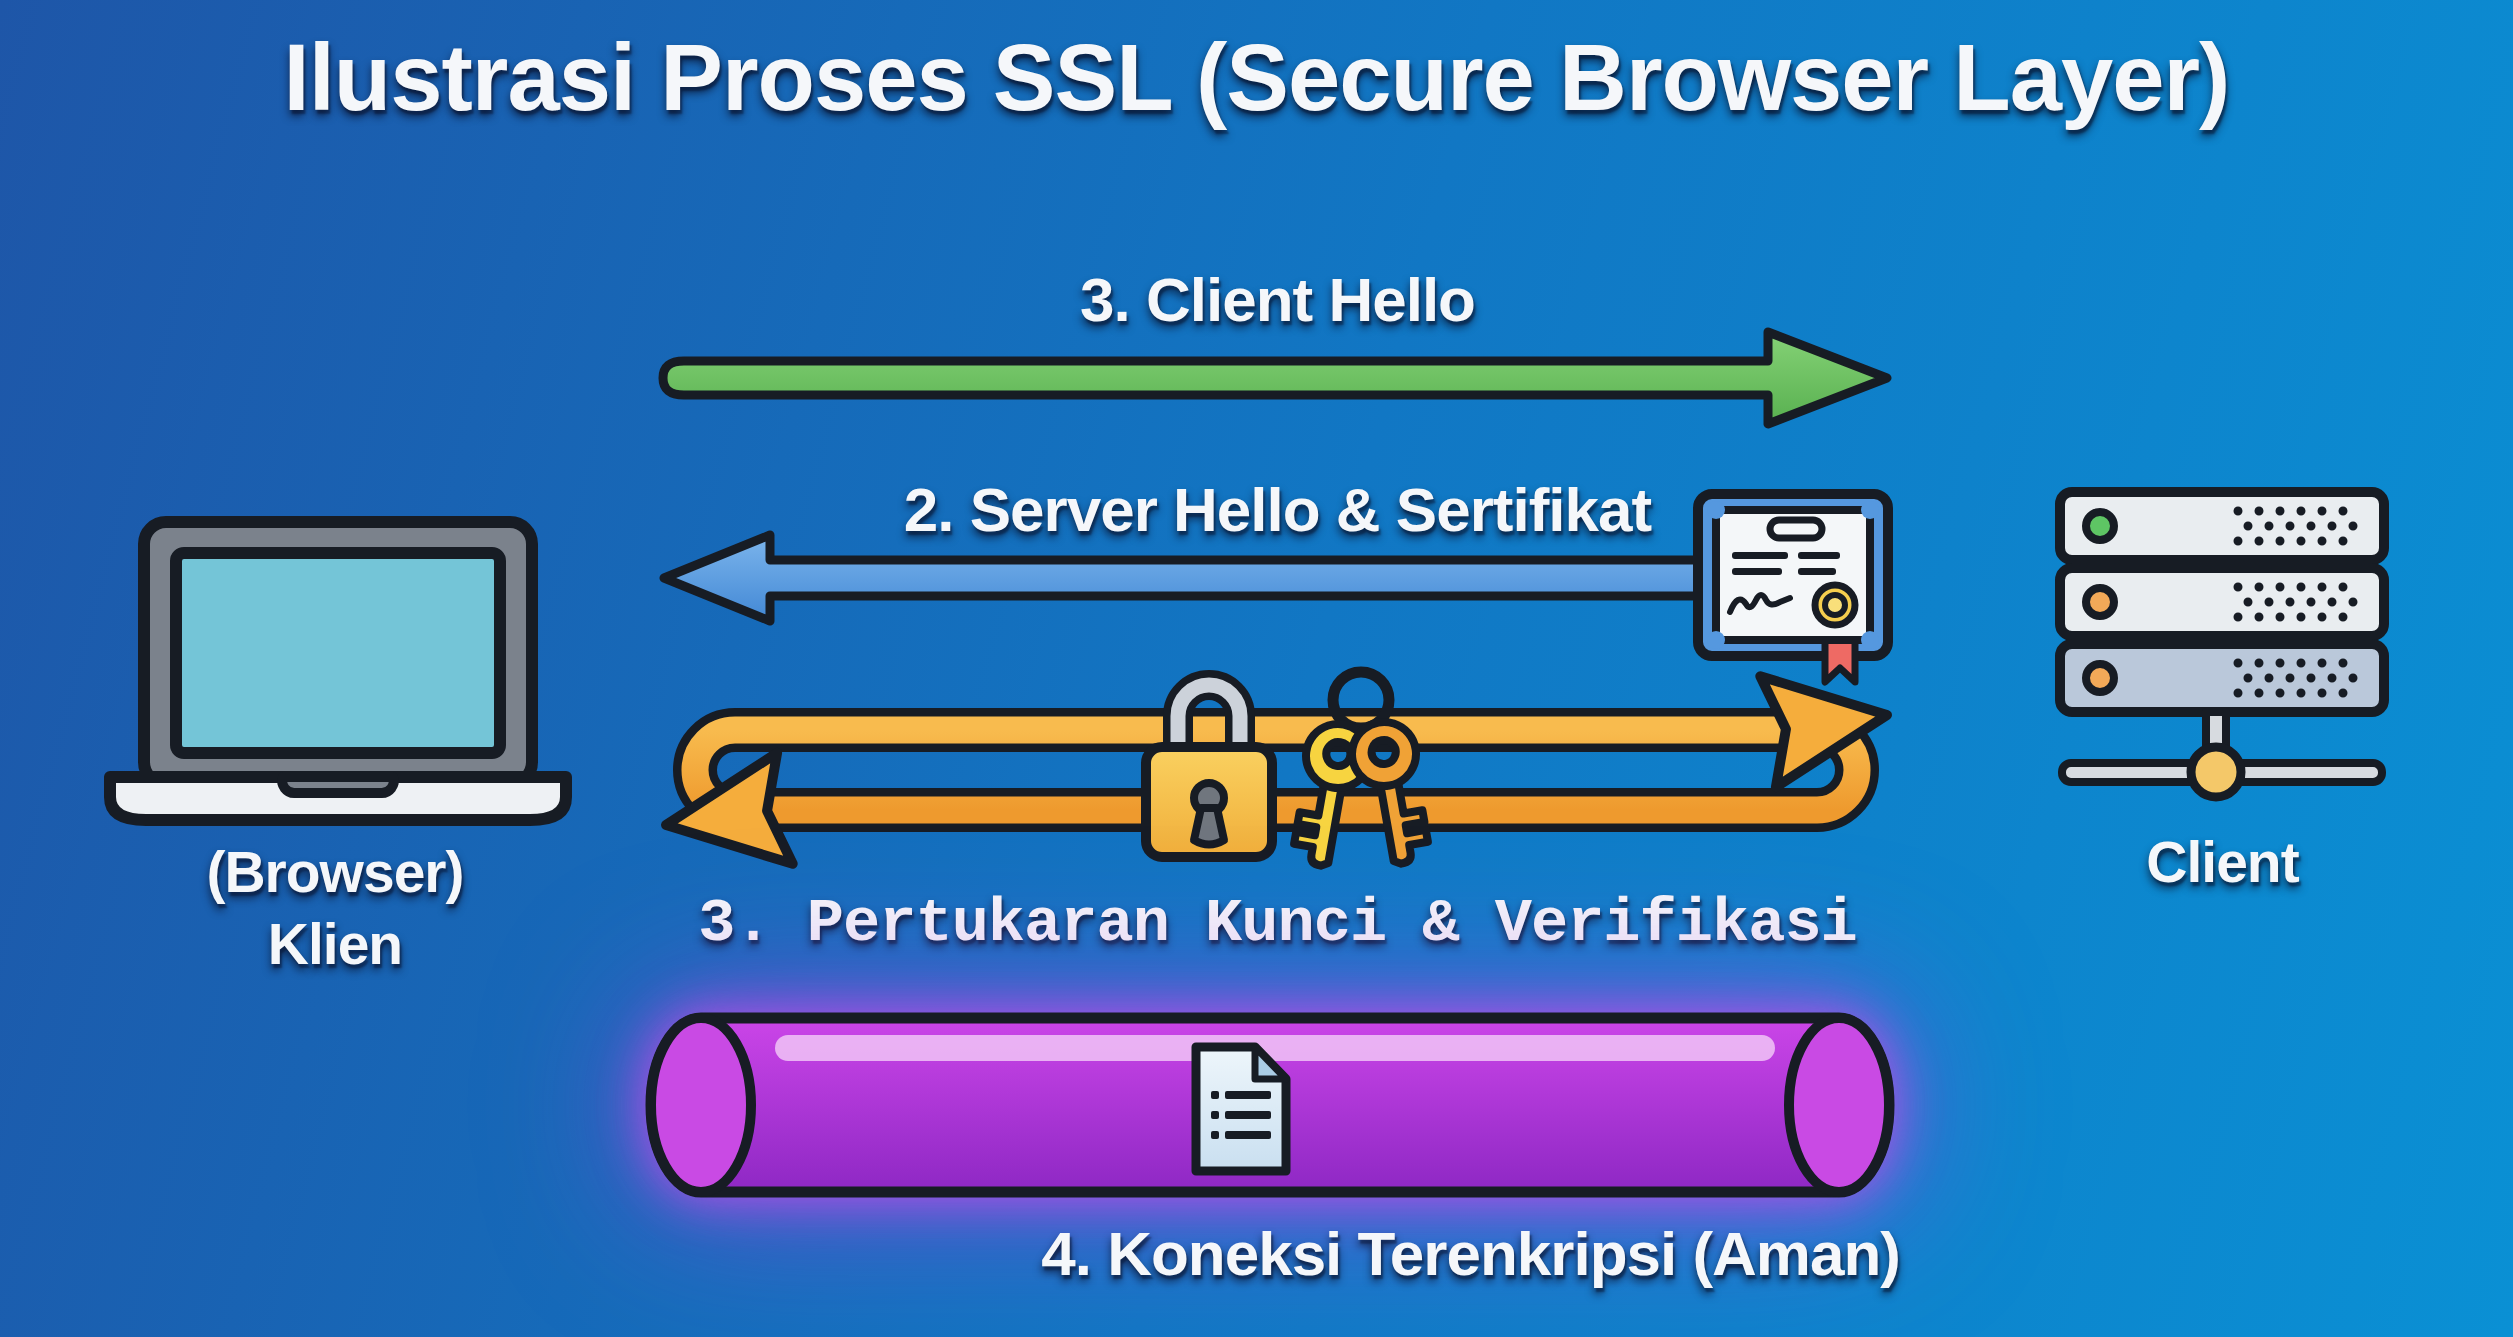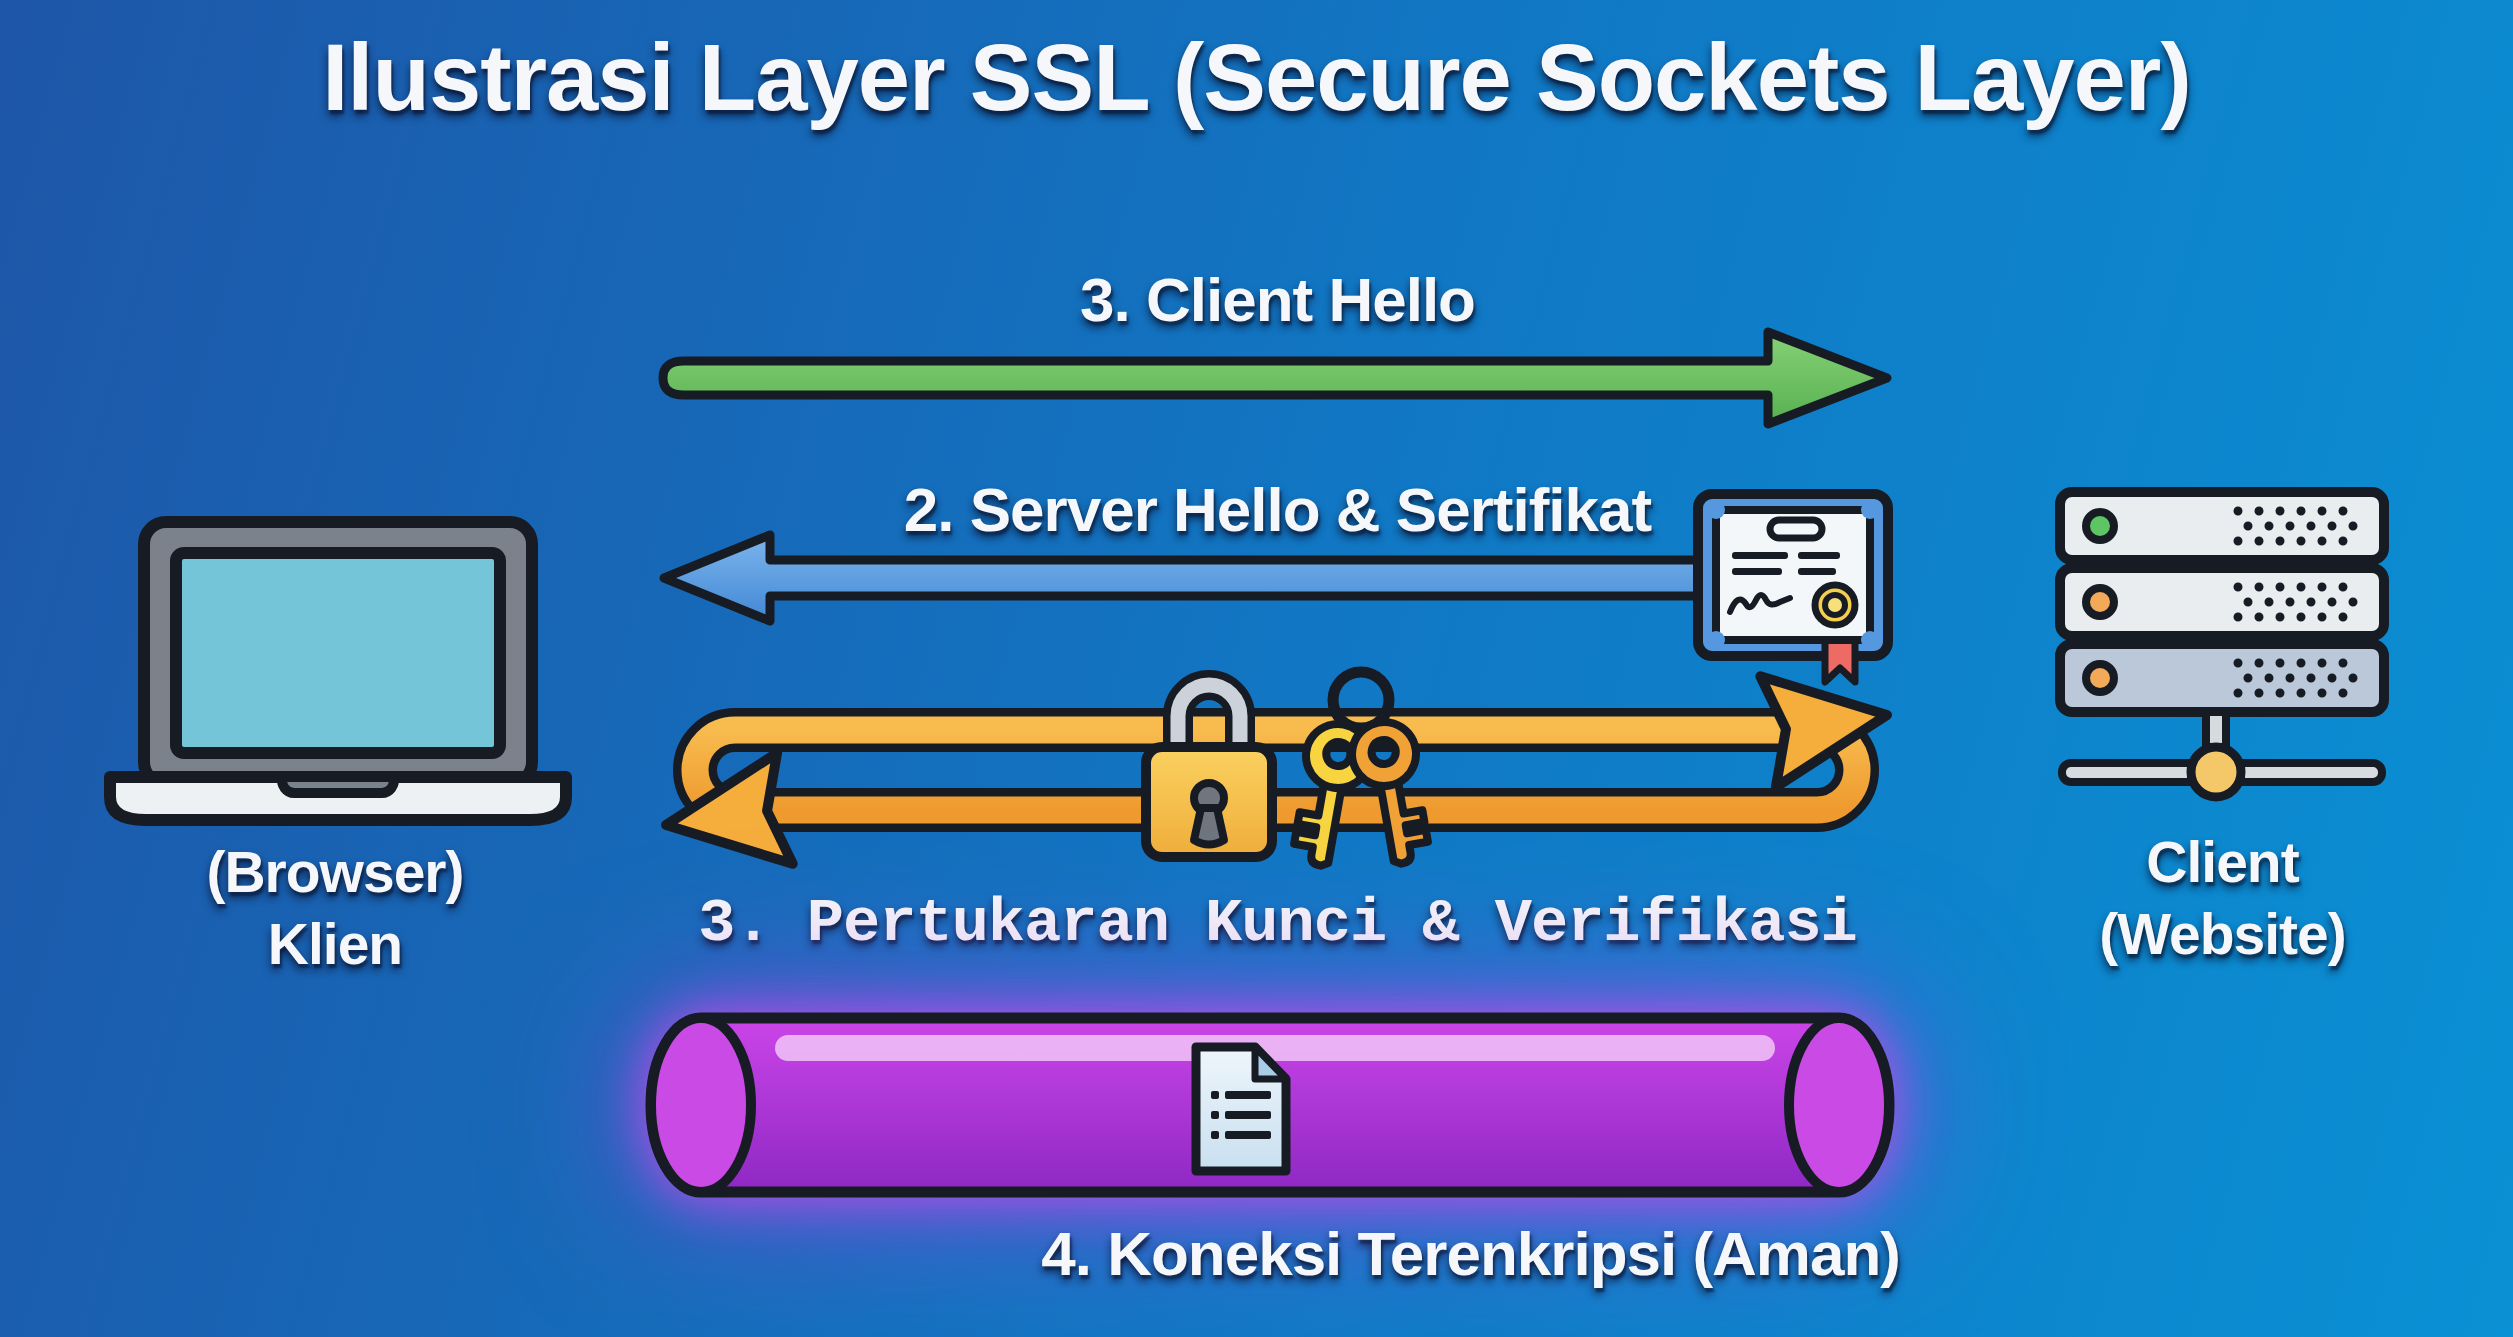--- a/index.html
+++ b/index.html
@@ -41,21 +41,21 @@
   }
   .laptop{left:98px;top:512px;}
   .server-rack{left:2048px;top:486px;}
   .ink{stroke:var(--ink,#171c24);stroke-linejoin:round;stroke-linecap:round;}
 </style>
 </head>
 <body>
 
 <div class="stage">
 
-  <h1 class="title shadow-text">Ilustrasi Layer SSL (Secure Sockets Layer)</h1>
+  <h1 class="title shadow-text">Ilustrasi Proses SSL (Secure Browser Layer)</h1>
 
   <div class="step-label step1-label shadow-text">3. Client Hello</div>
   <svg class="green-arrow" width="1250" height="116" viewBox="0 0 1250 116">
     <defs>
       <linearGradient id="gGreen" x1="0" y1="0" x2="0" y2="1">
         <stop offset="0" style="stop-color:var(--green-a,#85d276)"></stop>
           <stop offset="1" style="stop-color:var(--green-b,#58b050)"></stop>
       </linearGradient>
     </defs>
     <path class="ink" d="M34 41 H1118 V12 L1237 58 L1118 104 V75 H34 Q13 75 13 58 Q13 41 34 41 Z" fill="url(#gGreen)" stroke-width="9"></path>
@@ -193,16 +193,15 @@
       <line x1="190" y1="177" x2="312" y2="177"></line>
         <line x1="200" y1="192" x2="312" y2="192"></line>
         <line x1="190" y1="207" x2="312" y2="207"></line>
     </g>
     <rect class="ink" x="158" y="226" width="20" height="42" style="fill:var(--stand-gray,#d7dbe0)" stroke-width="8"></rect>
     <rect class="ink" x="14" y="277" width="320" height="19" rx="9" style="fill:var(--stand-gray,#d7dbe0)" stroke-width="8"></rect>
     <circle class="ink" cx="168" cy="286" r="25" style="fill:var(--hub-gold,#f4c869)" stroke-width="9"></circle>
   </svg>
   <div class="entity-label server-label shadow-text">
     <div>Client</div>
-    <div>(Website)</div>
   </div>
 
 </div>
 
 </body></html>

